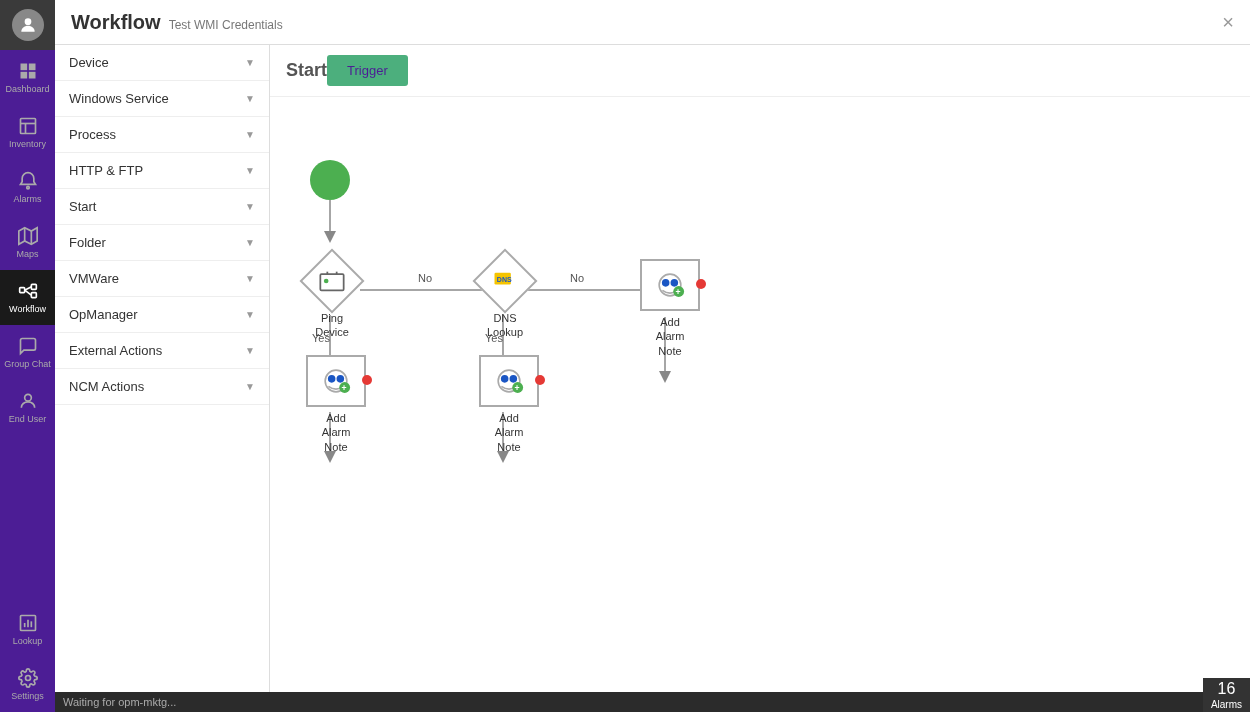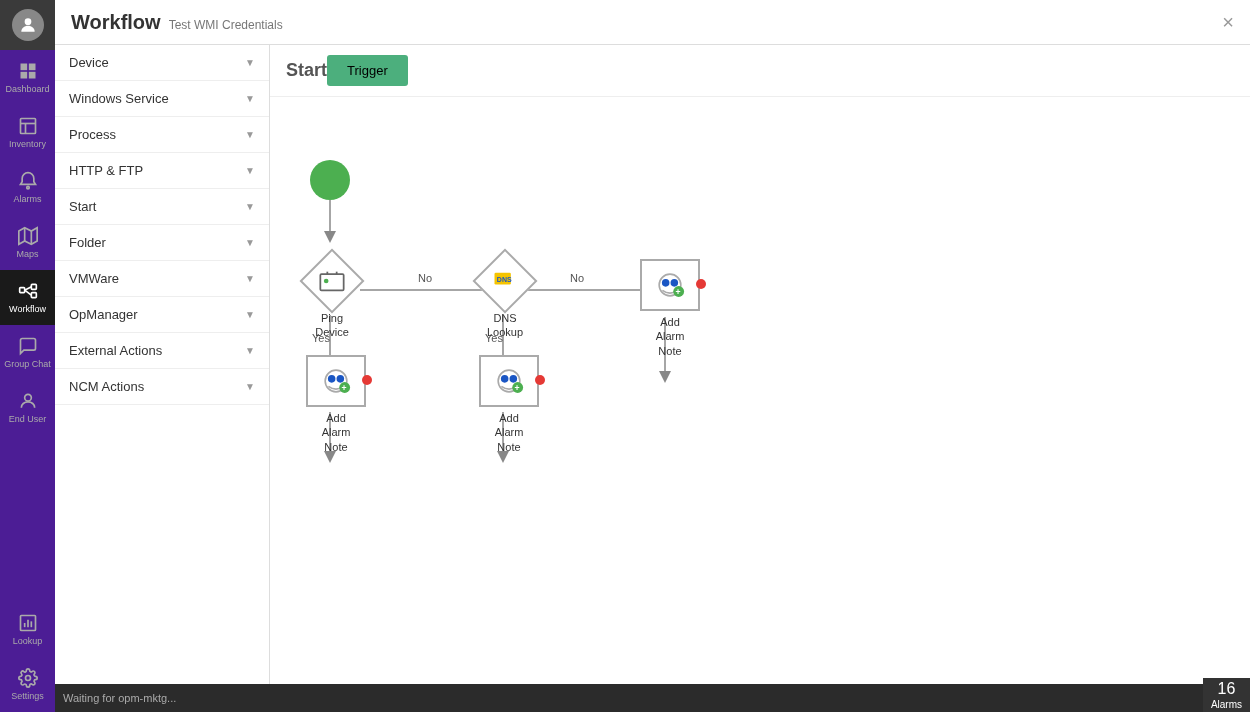--- a/index.html
+++ b/index.html
@@ -134,21 +134,21 @@
       padding: 10px 16px;
       border-bottom: 1px solid #eee;
     }
     .canvas-title {
       font-size: 18px;
       font-weight: bold;
       color: #555;
     }
     .trigger-btn {
       background: #4caf7d;
-      color: #000000;
+      color: #4c1d95;
       border: none;
       padding: 8px 20px;
       font-size: 13px;
       cursor: pointer;
       border-radius: 3px;
     }
 
     
     .workflow-canvas {
       position: relative;
@@ -156,21 +156,21 @@
       height: calc(100% - 50px);
       overflow: hidden;
     }
 
     
     .status-bar {
       position: fixed;
       bottom: 0;
       left: 55px;
       right: 0;
-      height: 28px;
+      height: 20px;
       background: #2b2b2b;
       display: flex;
       align-items: center;
       padding: 0 8px;
       font-size: 11px;
       color: #aaa;
       z-index: 10;
     }
     .alarms-badge {
       position: fixed;

